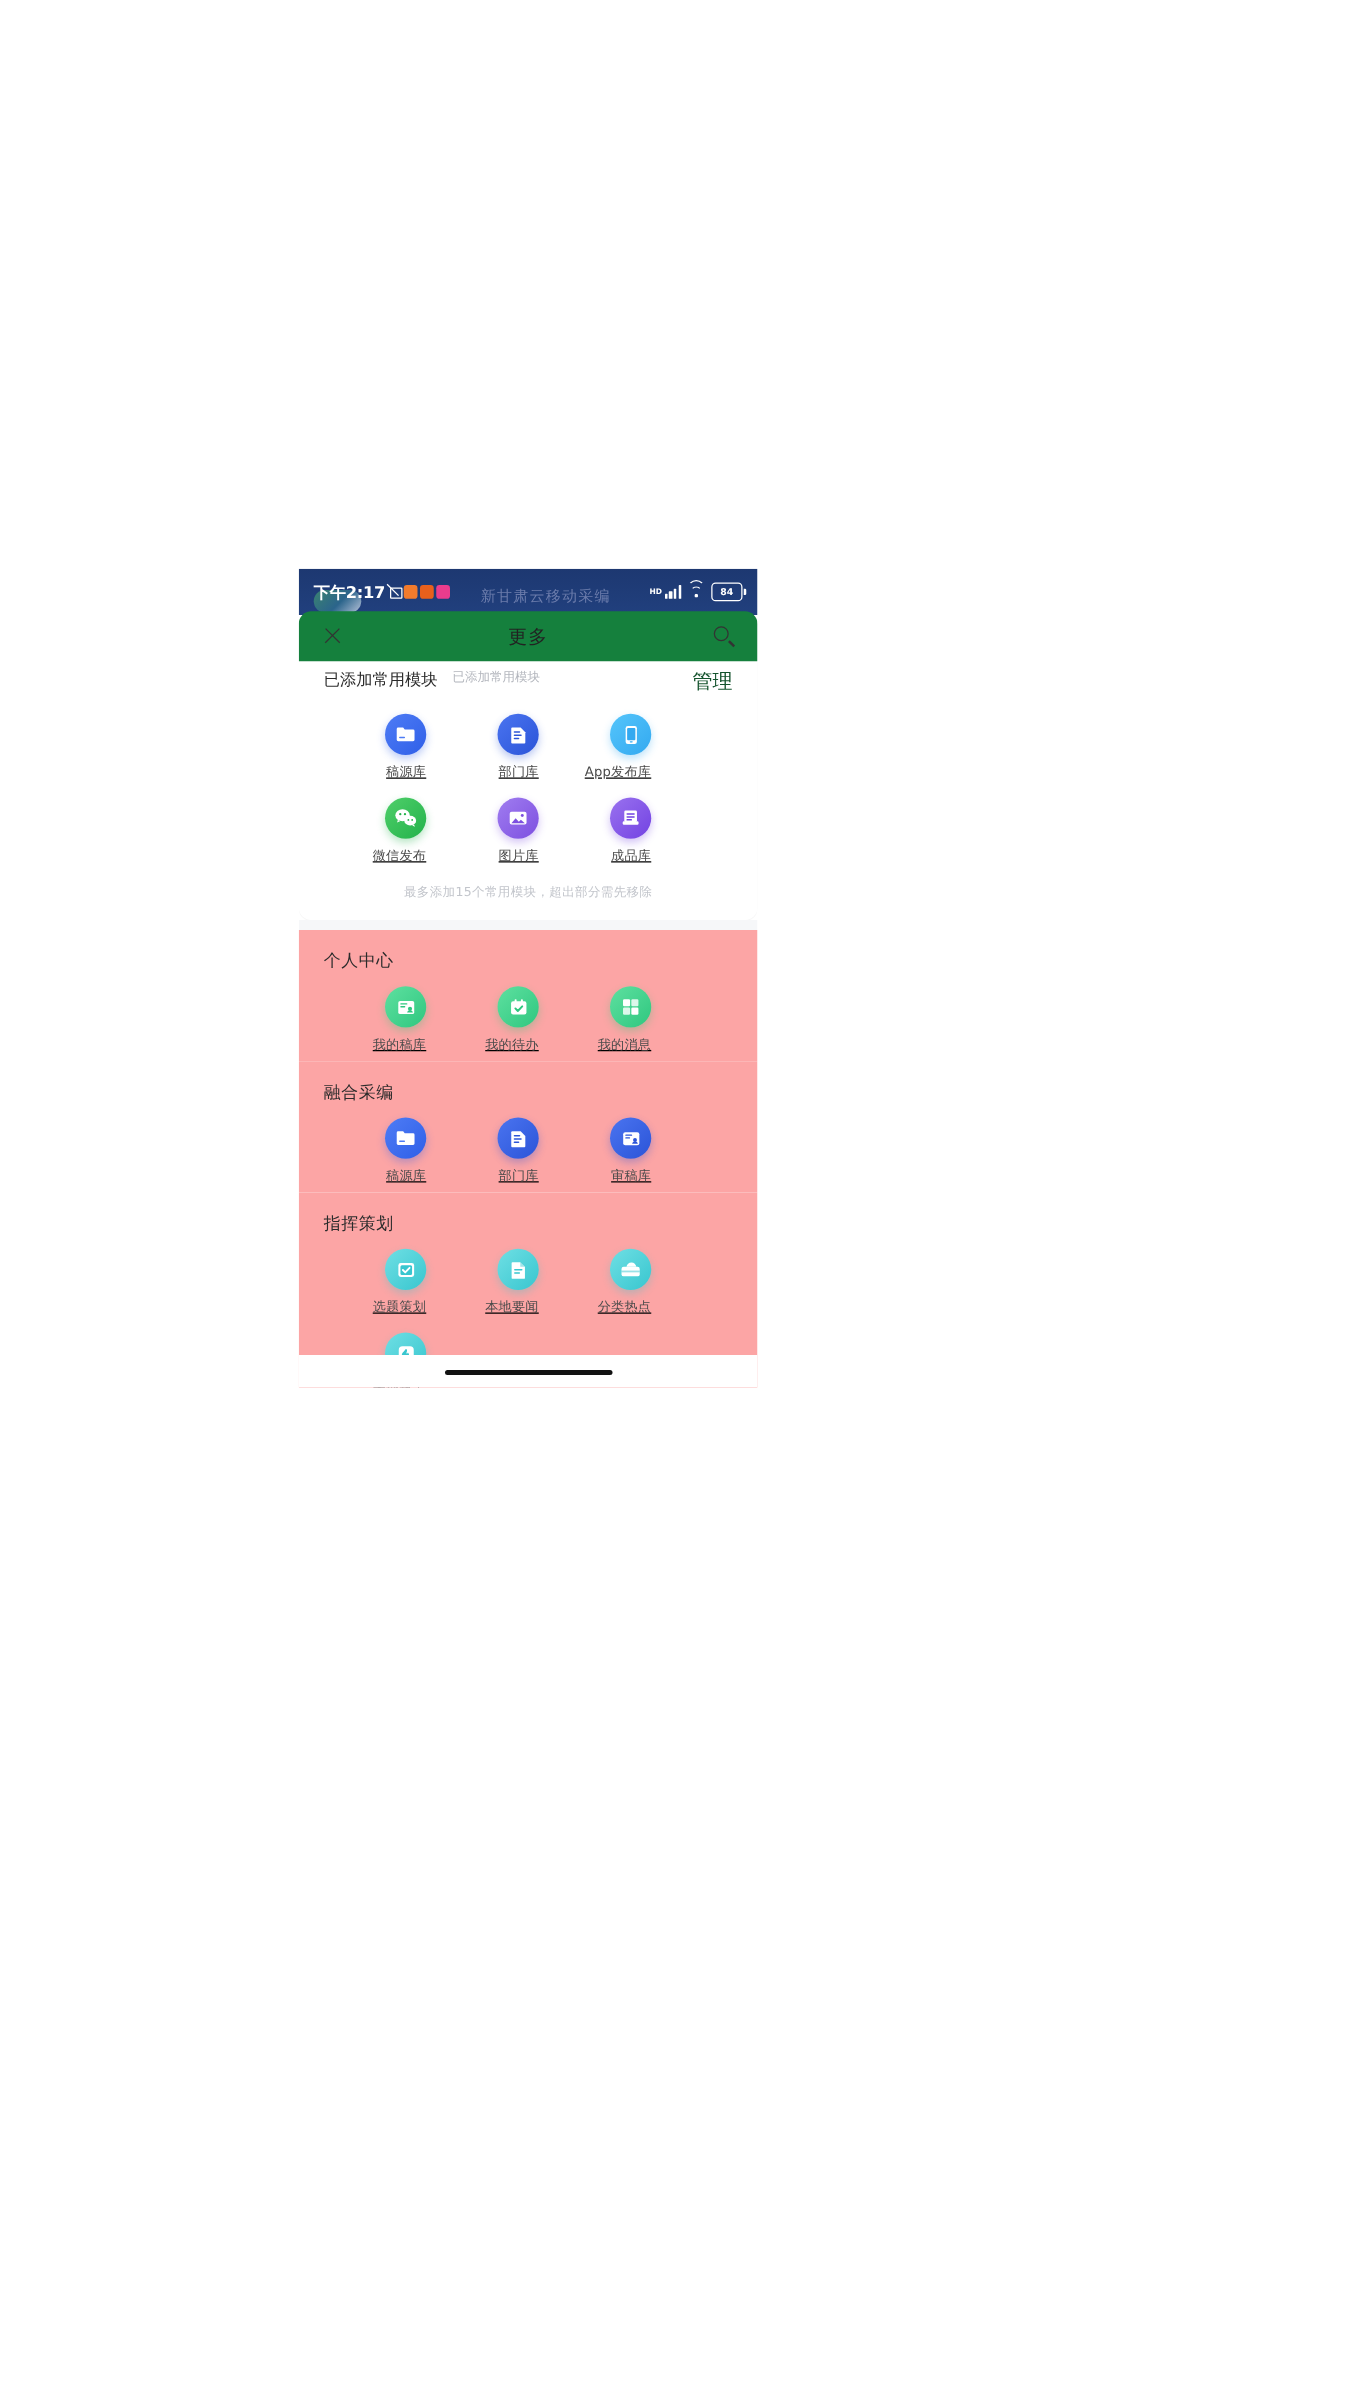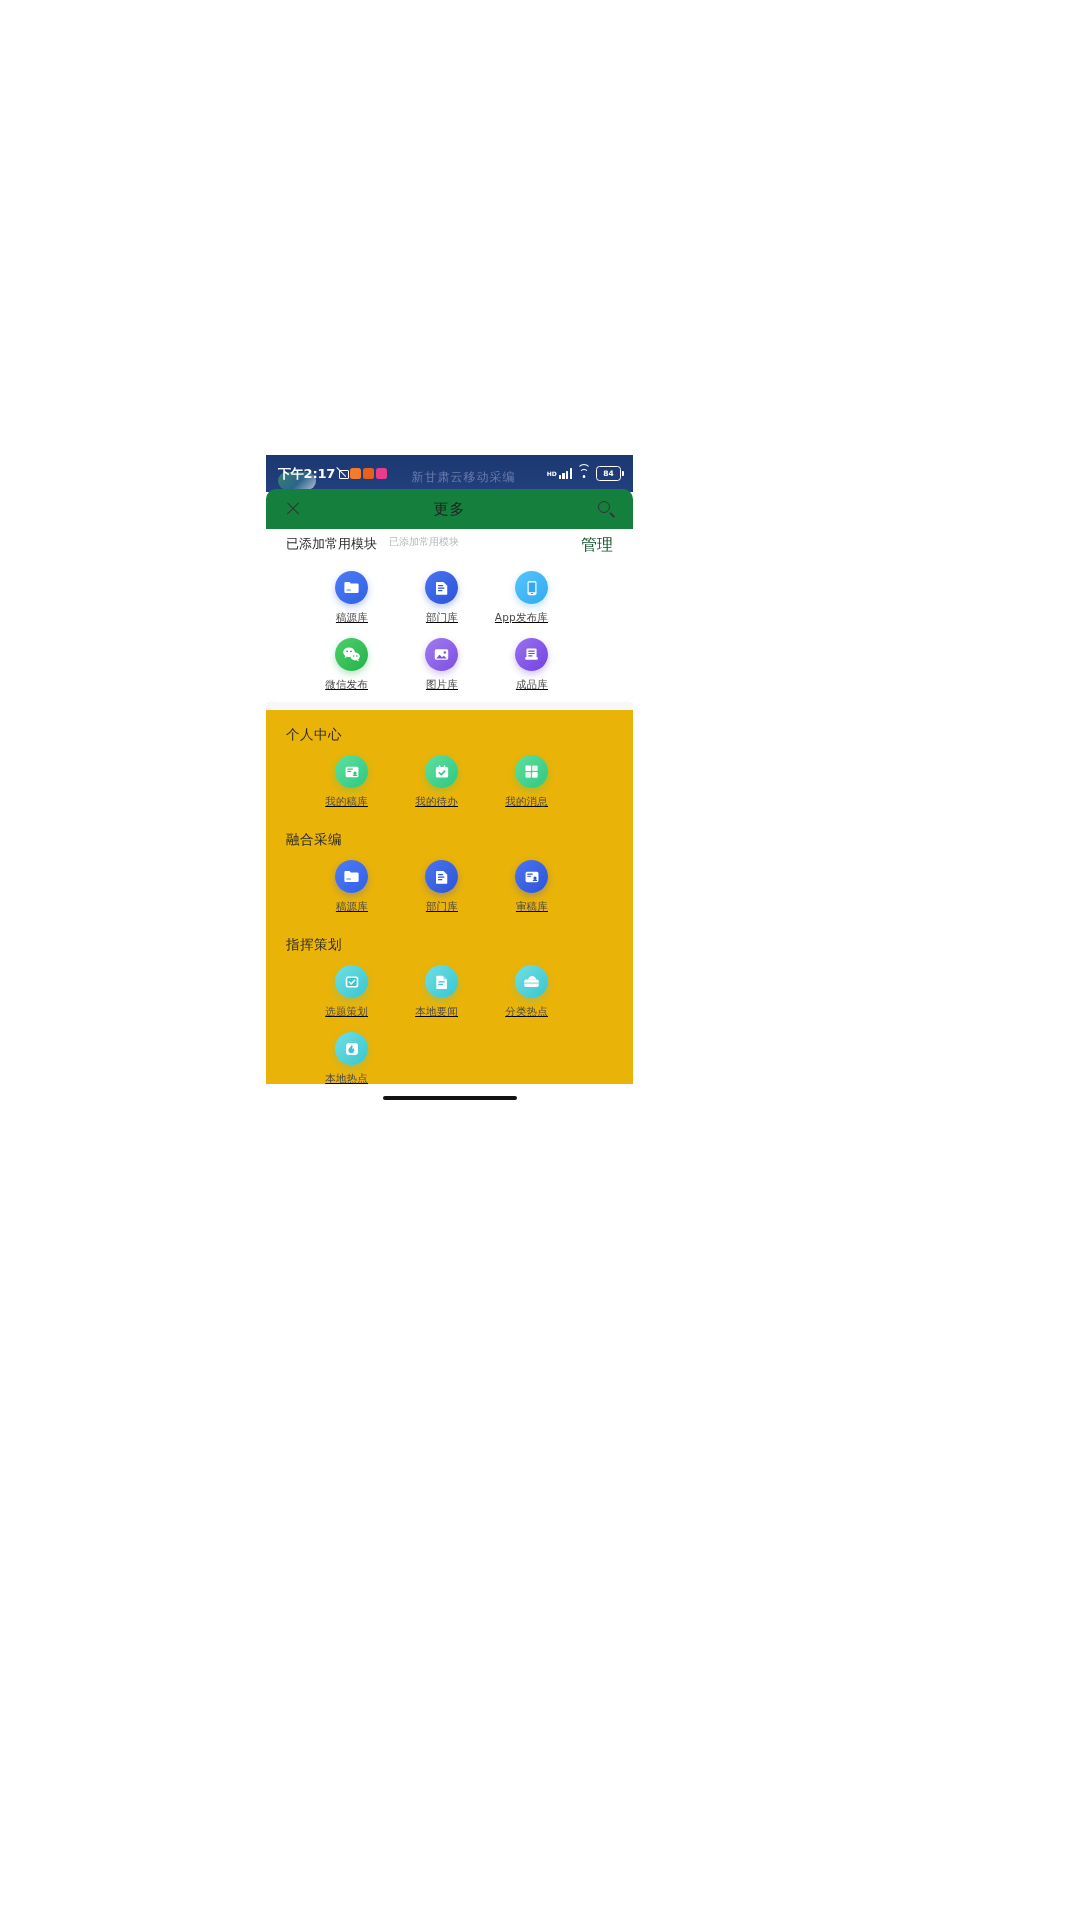--- a/index.html
+++ b/index.html
@@ -5,21 +5,21 @@
   * { margin:0; padding:0; box-sizing:border-box; }
   html, body {
     width:1080px; height:1920px;
     background:#ffffff;
     font-family:"DejaVu Sans", sans-serif;
     overflow:hidden;
   }
   
   #phone {
     position:absolute;
-    left:266px; top:455px;
+    left:239px; top:455px;
     width:367px; height:655px;
     background:#ffffff;
     overflow:hidden;
   }
 
   
   .statusbar {
     position:relative;
     height:37px;
     background:#1e3a73;
@@ -147,21 +147,21 @@
   .ico svg { display:block; }
   .cell-label { font-size:10.5px; color:#4a4a4a; white-space:nowrap; letter-spacing:.2px; }
 
   .limit-hint {
     text-align:center; font-size:10px; color:#c2c5cb;
     padding:9px 0 11px 0; letter-spacing:.3px;
   }
   .card-sep { height:8px; background:#f6f7f9; }
 
   
-  .cat { background:#eab308; padding:2px 0 0 0; }
+  .cat { background:#fca5a5; padding:2px 0 0 0; }
   .cat-title {
     font-size:13.5px; color:#2b2b2b;
     padding:14px 0 2px 20px; letter-spacing:.5px;
   }
   .cat .grid { padding:2px 12px 0 12px; }
 
   
   .home-bar {
     position:absolute; left:50%; bottom:10px;
     transform:translateX(-50%);
@@ -286,20 +286,21 @@
               <rect x="4" y="15.2" width="16" height="3.4" rx="1.2" fill="#ffffff"></rect>
               <rect x="5.6" y="4.4" width="12.8" height="11.4" rx="1.4" fill="#ffffff"></rect>
               <rect x="7.8" y="7" width="8.4" height="1.5" rx=".7" fill="#7242e2"></rect>
               <rect x="7.8" y="10" width="8.4" height="1.5" rx=".7" fill="#7242e2"></rect>
               <rect x="7.8" y="13" width="5.6" height="1.5" rx=".7" fill="#7242e2"></rect>
             </svg>
           </div>
           <div class="cell-label">成品库</div>
         </div>
       </div>
+    <div class="limit-hint">最多添加15个常用模块，超出部分需先移除</div>
   </div>
 
   <div class="card-sep"></div>
 
   <div id="categories">
       <div class="cat">
         <div class="cat-title">个人中心</div>
         <div class="grid">
           <div class="cell">
             <div class="ico" style="background: linear-gradient(135deg, rgb(94, 224, 160) 0%, rgb(47, 199, 127) 100%); box-shadow: rgba(47, 199, 127, 0.333) 0px 3px 7px;">

